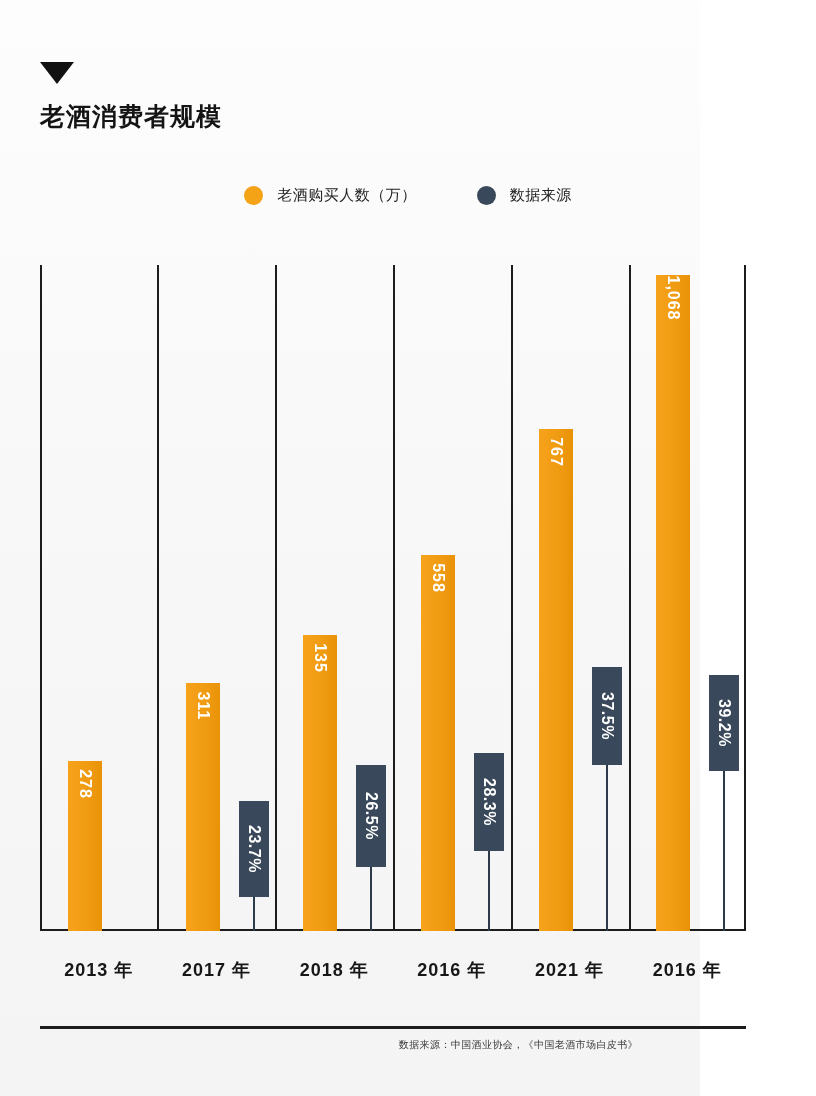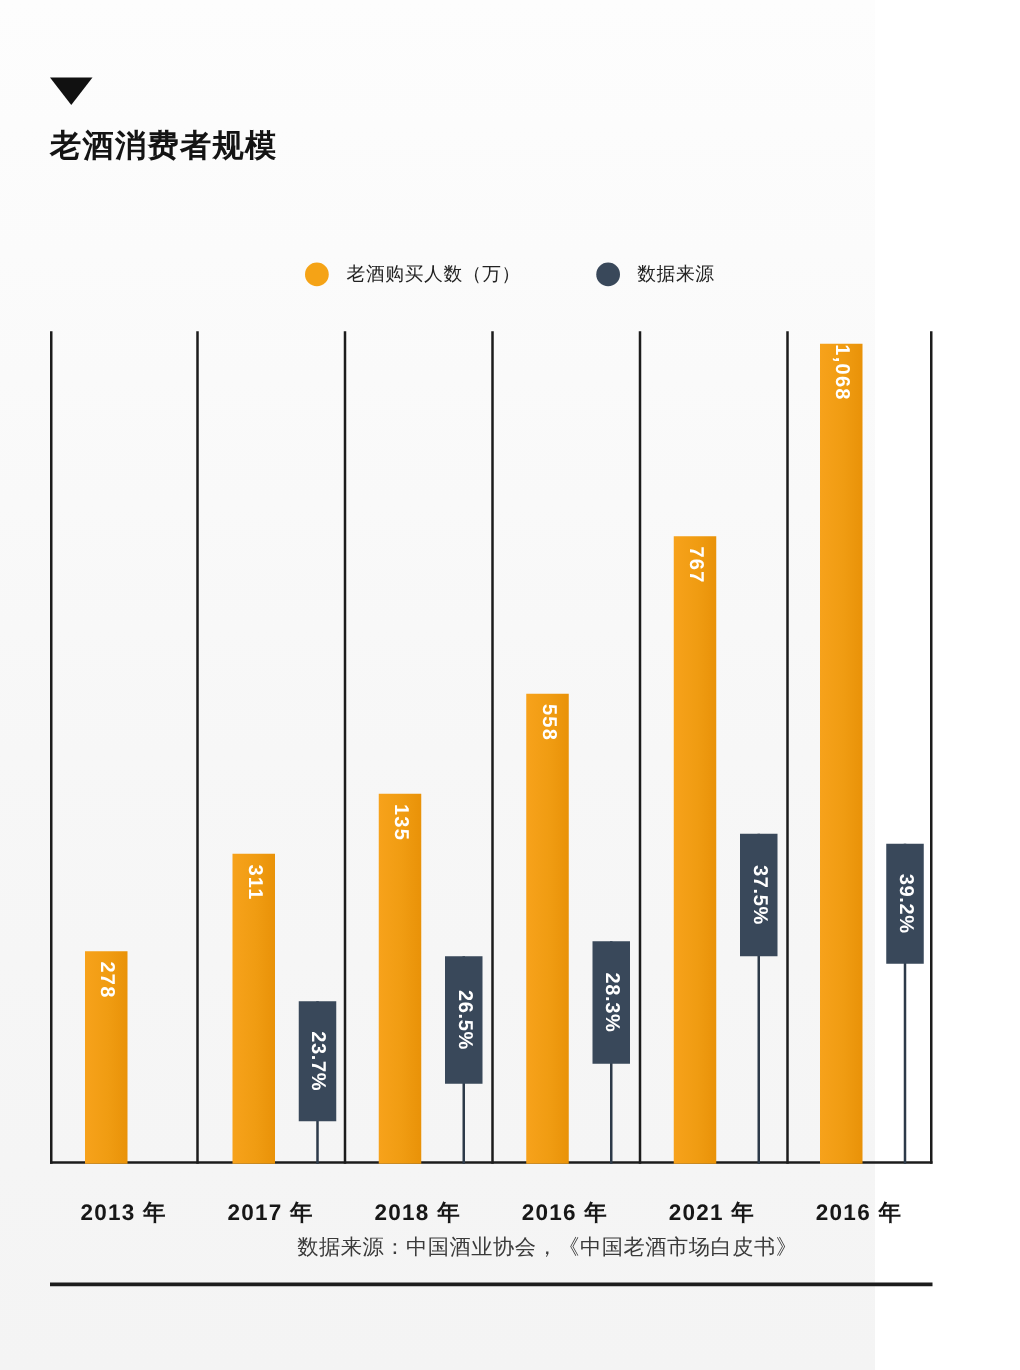--- a/index.html
+++ b/index.html
@@ -30,21 +30,20 @@
     letter-spacing: 1px;
     color: #141414;
     white-space: nowrap;
   }
 
   
   .legend {
     position: absolute; top: 186px; left: 0; width: 816px;
     display: flex; justify-content: center; align-items: center;
     gap: 60px;
-    margin-top: 24px;
   }
   .legend-item { display: flex; align-items: center; gap: 14px; }
   .legend-dot { width: 19px; height: 19px; border-radius: 50%; }
   .dot-orange { background: #F5A316; }
   .dot-navy { background: #39485A; }
   .legend-label {
     font-size: 15px; color: #222; letter-spacing: .5px; white-space: nowrap;
   }
 
   
@@ -132,22 +131,22 @@
     flex: 1 1 0; text-align: center;
     font-size: 18px; font-weight: bold; color: #171717; letter-spacing: 1px;
   }
 
   
   .footer-rule {
     position: absolute; left: 40px; top: 1026px;
     width: 706px; height: 3px; background: #1c1c1c;
   }
   .source {
-    position: absolute; right: 62px; top: 986px;
-    font-size: 17px; color: #3a3a3a; letter-spacing: .4px; white-space: nowrap;
+    position: absolute; right: 62px; top: 1038px;
+    font-size: 10px; color: #3a3a3a; letter-spacing: .4px; white-space: nowrap;
   }
 </style>
 </head>
 <body>
 
 <div class="page">
 
   <div class="header">
     <div class="tri"></div>
     <div class="title">老酒消费者规模</div>

